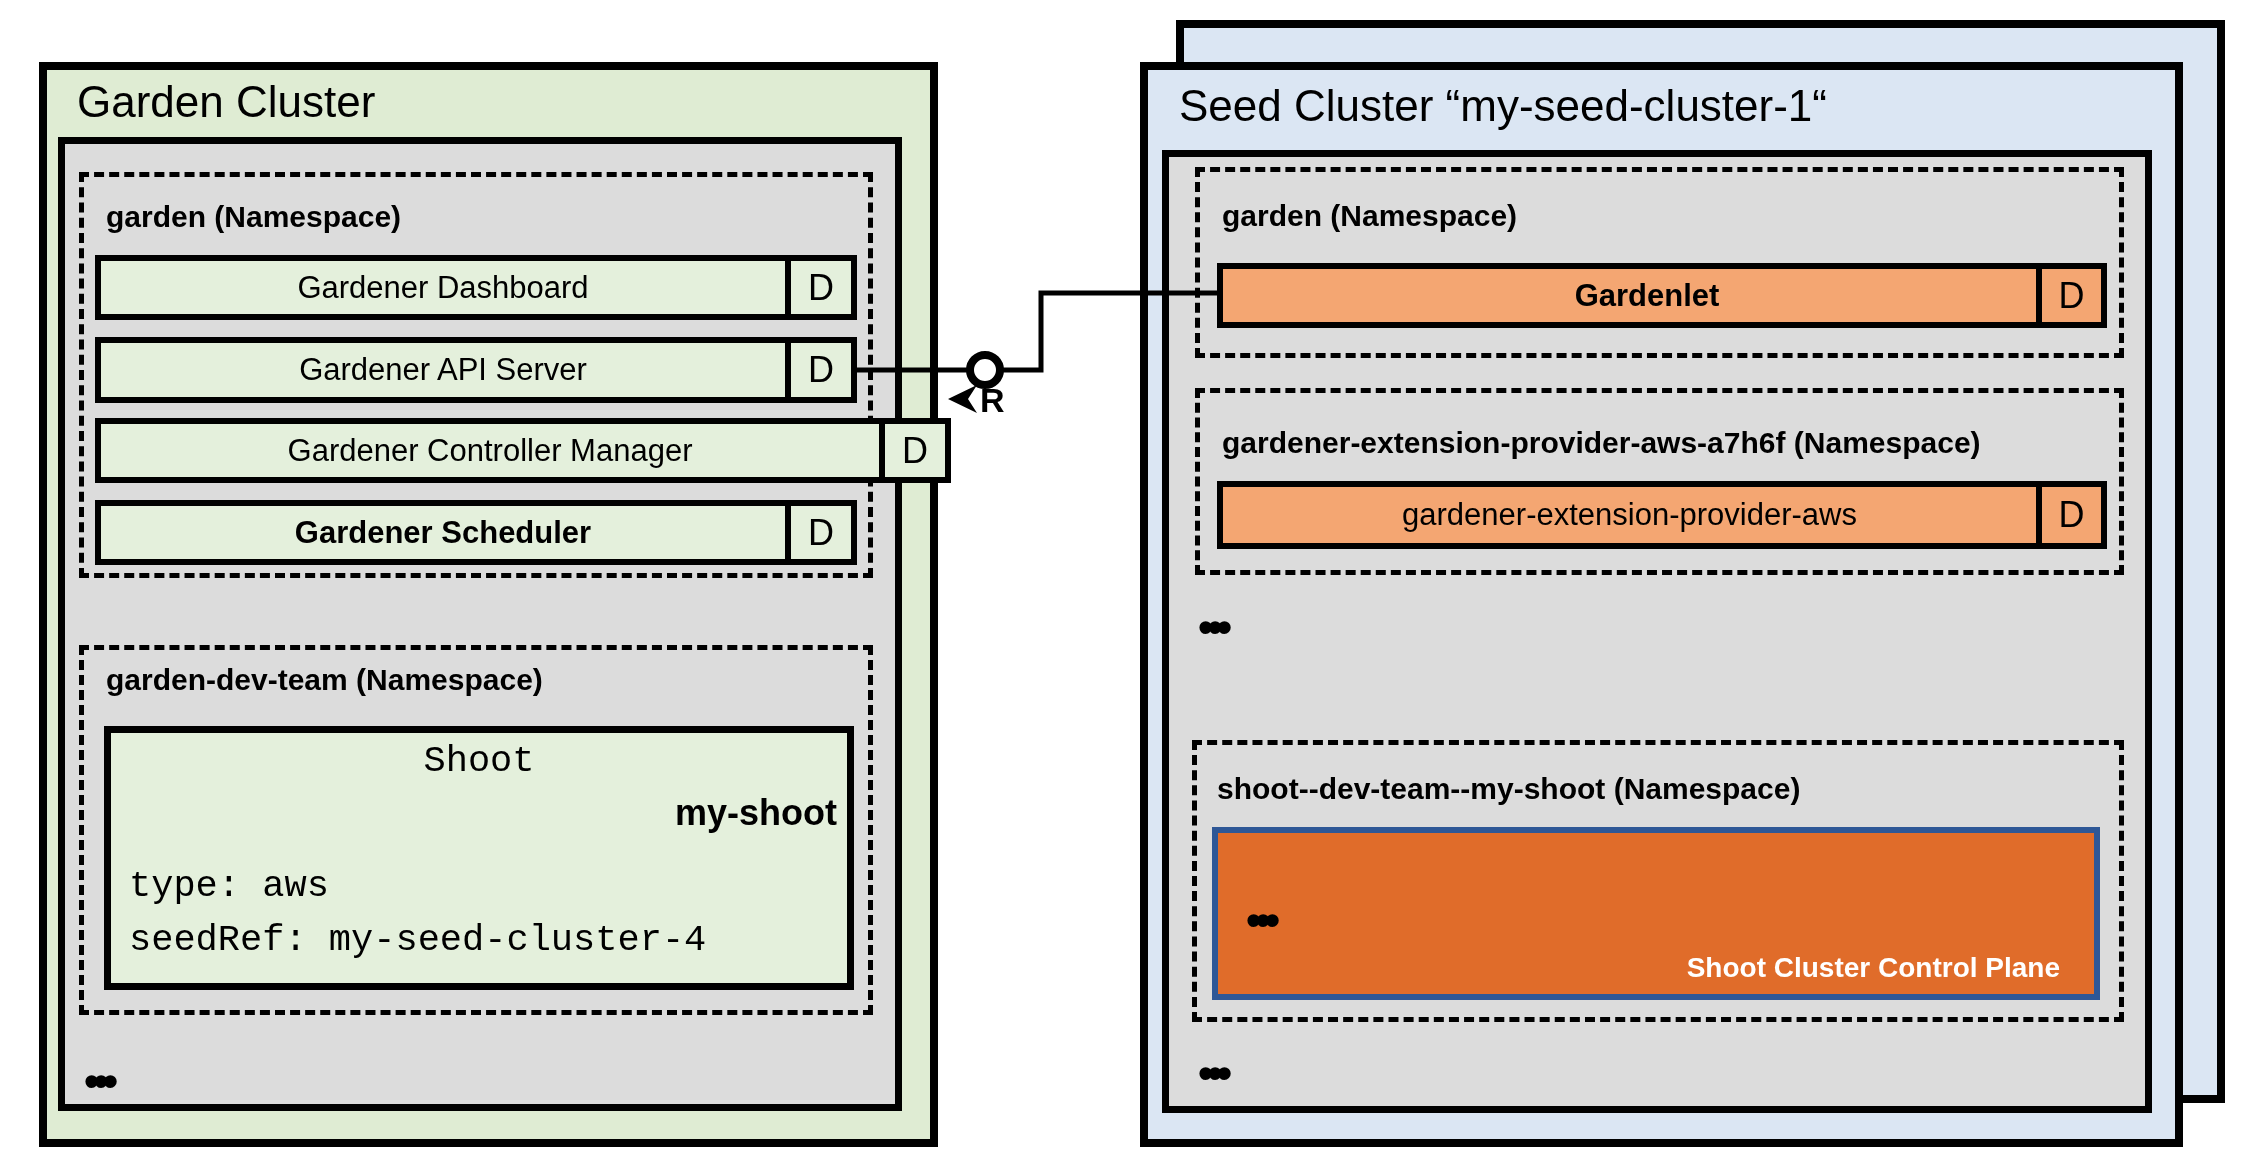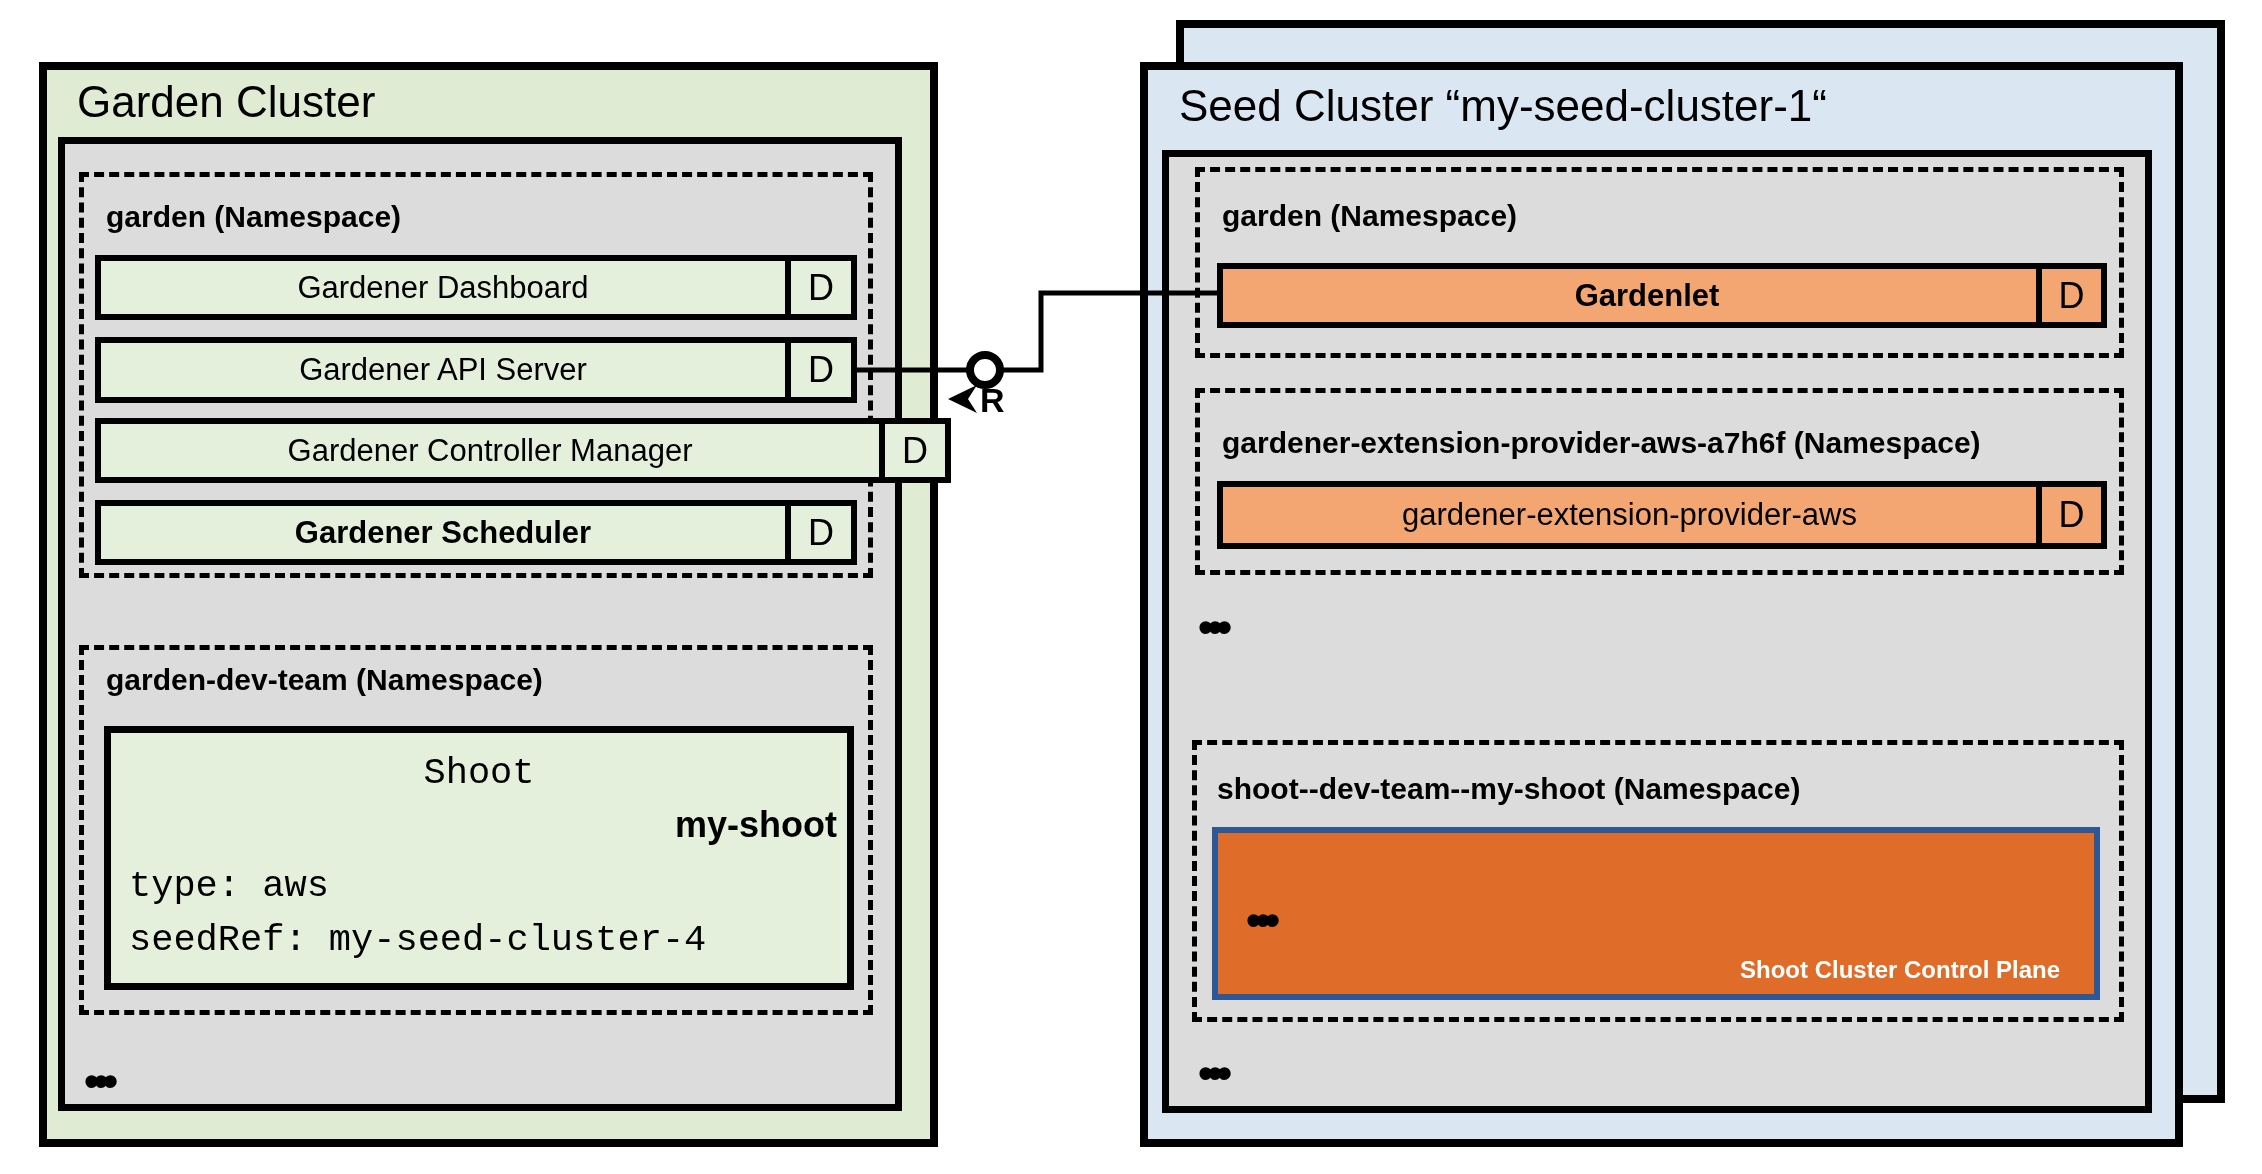--- a/index.html
+++ b/index.html
@@ -35,40 +35,40 @@
     flex:0 0 60px;border-left:6px solid #000;display:flex;align-items:center;justify-content:center;
     font-size:36px;
   }
   .row.green-row{background:var(--green-row,#e4f0dc);}
   .row.orange-row{background:var(--orange-light,#f4a672);}
   .row.orange-row .cell-badge{flex-basis:59px;}
   .bold{font-weight:700;}
   
   .shoot-box{
     background:var(--green-row,#e4f0dc);border:7px solid #000;
-    display:flex;flex-direction:column;padding:16px 10px 16px 10px;
+    display:flex;flex-direction:column;padding:4px 10px 16px 10px;
   }
   .shoot-kind{
     text-align:center;font-family:"Liberation Mono","DejaVu Sans Mono",monospace;
     font-size:37px;line-height:48px;
   }
   .shoot-name{
     text-align:right;font-weight:700;font-size:36px;line-height:48px;margin-top:4px;
   }
   .shoot-spec{
     margin-top:auto;font-family:"Liberation Mono","DejaVu Sans Mono",monospace;
     font-size:37px;line-height:54px;padding-left:8px;white-space:pre;
   }
   
   .control-plane{
     background:var(--orange-dark,#e06c2a);border:6px solid var(--blue-border,#2e5796);
   }
   .cp-label{
     position:absolute;right:34px;bottom:10px;color:#fff;font-weight:700;
-    font-size:24px;white-space:nowrap;margin-top:48px;
+    font-size:28px;white-space:nowrap;margin-top:48px;
   }
   
   .dots{
     position:absolute;font-weight:700;font-size:44px;letter-spacing:-6px;
     line-height:30px;color:#000;white-space:nowrap;
   }
   
   #connector-svg{position:absolute;left:0;top:0;z-index:30;pointer-events:none;}
   .r-label{
     position:absolute;z-index:31;font-weight:700;font-size:34px;line-height:34px;

